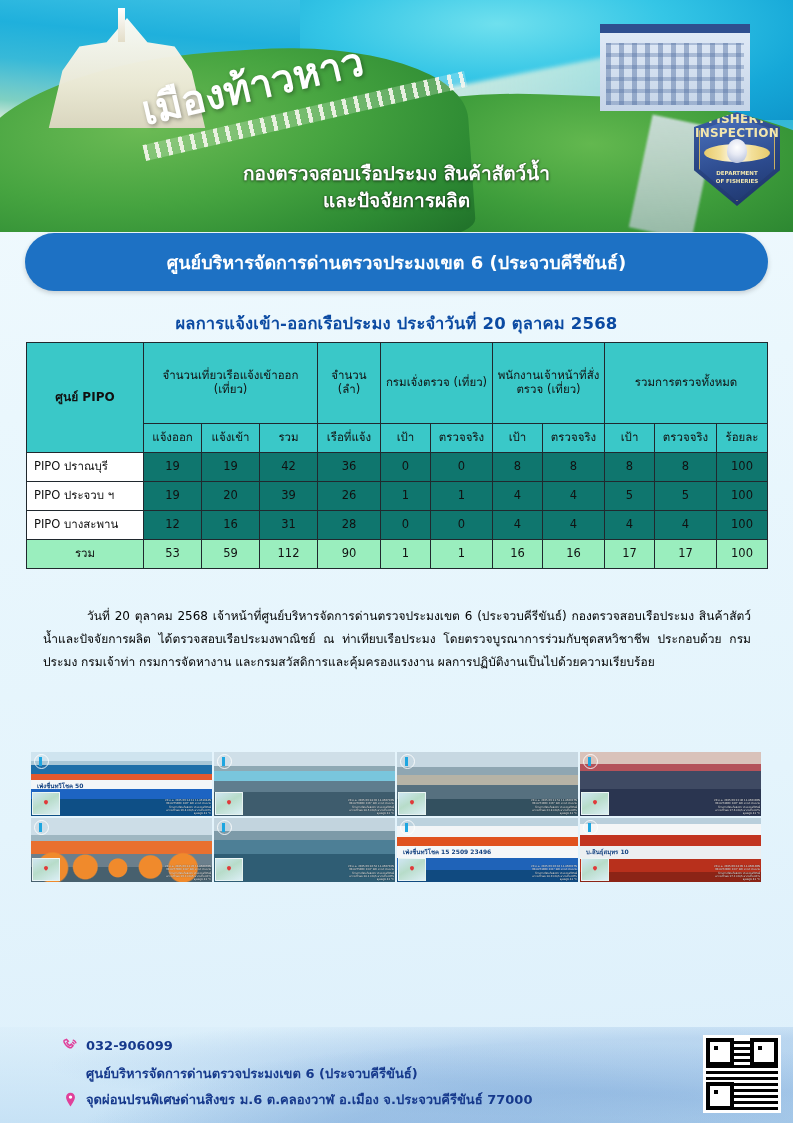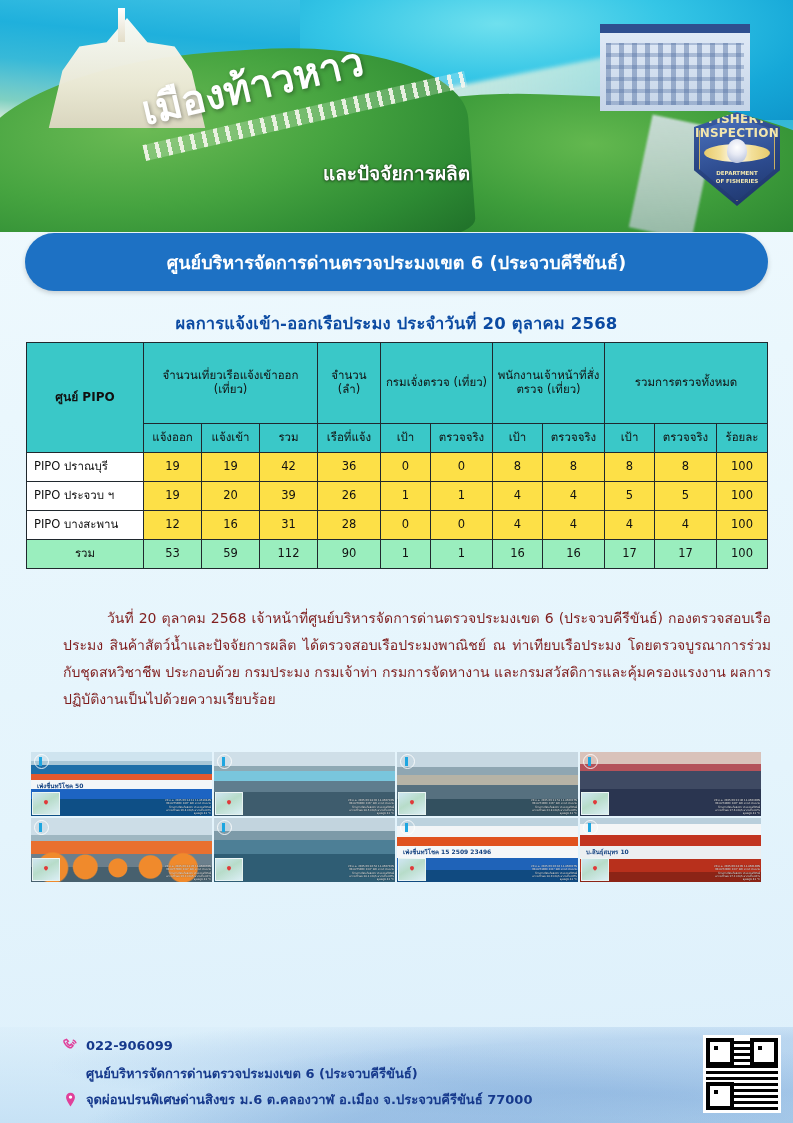--- a/index.html
+++ b/index.html
@@ -270,47 +270,46 @@
     font-weight: normal;
     font-size: 11.5px;
   }
   table.pipo thead th.grp { height: 76px; padding: 2px 3px; }
   table.pipo thead th.sub { height: 28px; }
   table.pipo thead th.pipocol {
     height: 104px;
     font-size: 12px;
     font-weight: bold;
   }
-  table.pipo tbody td { background: #fde047; height: 28px; }
+  table.pipo tbody td { background: #0f766e; height: 28px; }
   table.pipo tbody td.name {
     text-align: left;
     padding-left: 7px;
     background: #ffffff;
     font-size: 11.5px;
   }
   table.pipo tbody tr.total td {
     background: #9aeebe;
   }
   table.pipo tbody tr.total td.name {
     text-align: center;
     padding-left: 0;
     background: #9aeebe;
   }
 
   
   .para {
     position: absolute;
     left: 43px; top: 605px;
     width: 708px;
-    color: #7f1d1d;
-    font-size: 14px;
+    color: #000000;
+    font-size: 12px;
     line-height: 1.92;
     text-align: justify;
     text-justify: inter-word;
-    margin-left: 20px;
   }
   .para .indent { display: inline-block; width: 44px; }
 
   
   .photos {
     position: absolute;
     left: 31px; top: 752px;
     width: 730px;
     display: grid;
     grid-template-columns: repeat(4, 1fr);
@@ -489,20 +488,21 @@
   <div class="badge-fi">
     <div class="inner"></div>
     <div class="wings"></div>
     <div class="crest"></div>
     <div class="t1">FISHERY INSPECTION</div>
     <div class="t2">DEPARTMENT</div>
     <div class="t3">OF FISHERIES</div>
   </div>
 
   <div class="hero-dept">
+    <div>กองตรวจสอบเรือประมง สินค้าสัตว์น้ำ</div>
     <div>และปัจจัยการผลิต</div>
   </div>
 </div>
 
 <div class="pill">ศูนย์บริหารจัดการด่านตรวจประมงเขต 6 (ประจวบคีรีขันธ์)</div>
 
 <div class="report-title">ผลการแจ้งเข้า-ออกเรือประมง ประจำวันที่  20  ตุลาคม  2568</div>
 
 <div class="tbl-wrap">
   <table class="pipo">
@@ -721,21 +721,21 @@
   <div class="wave"></div>
 
   <div class="fline f-phone">
     <span class="icn">
       <svg viewBox="0 0 24 24" fill="none" stroke="#e0409a" stroke-width="2.1" stroke-linecap="round">
         <path d="M6.5 3.5l2.4 2.4-2 2c.9 2 2.2 3.3 4.2 4.2l2-2 2.4 2.4-2.2 2.2c-.6.6-1.5.7-2.3.4-4.1-1.6-6.5-4-8.1-8.1-.3-.8-.2-1.7.4-2.3z"></path>
         <path d="M16 4.5c1.7.6 3 1.9 3.6 3.6"></path>
         <path d="M15 7.6c1 .4 1.7 1.1 2.1 2.1"></path>
       </svg>
     </span>
-    <span>022-906099</span>
+    <span>032-906099</span>
   </div>
 
 
   <div class="fline f-center">
     <span style="display:inline-block;width:17px"></span>
     <span>ศูนย์บริหารจัดการด่านตรวจประมงเขต 6 (ประจวบคีรีขันธ์)</span>
   </div>
 
   <div class="fline f-addr">
     <span class="icn">

